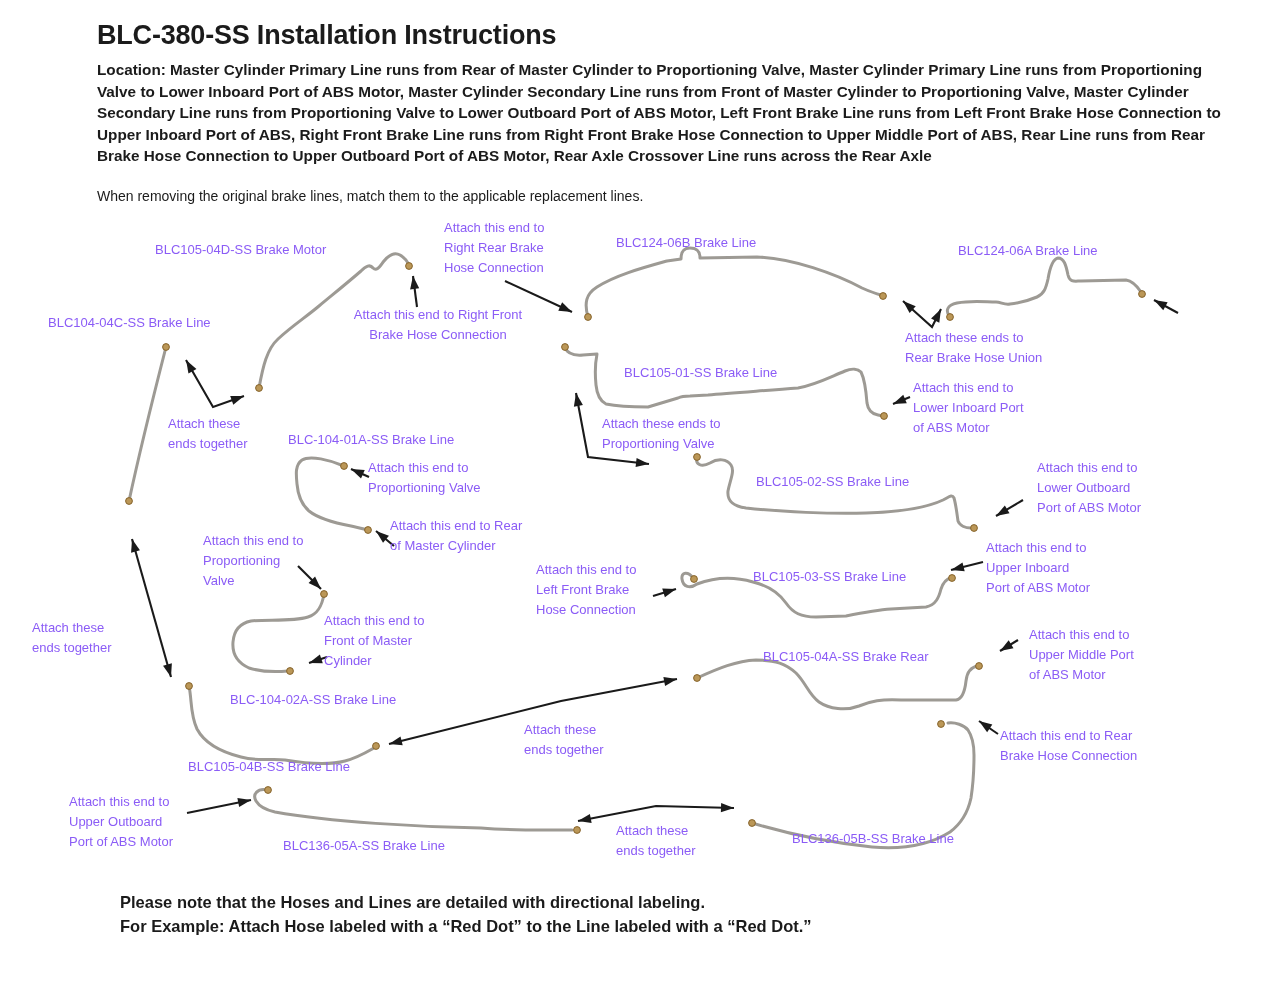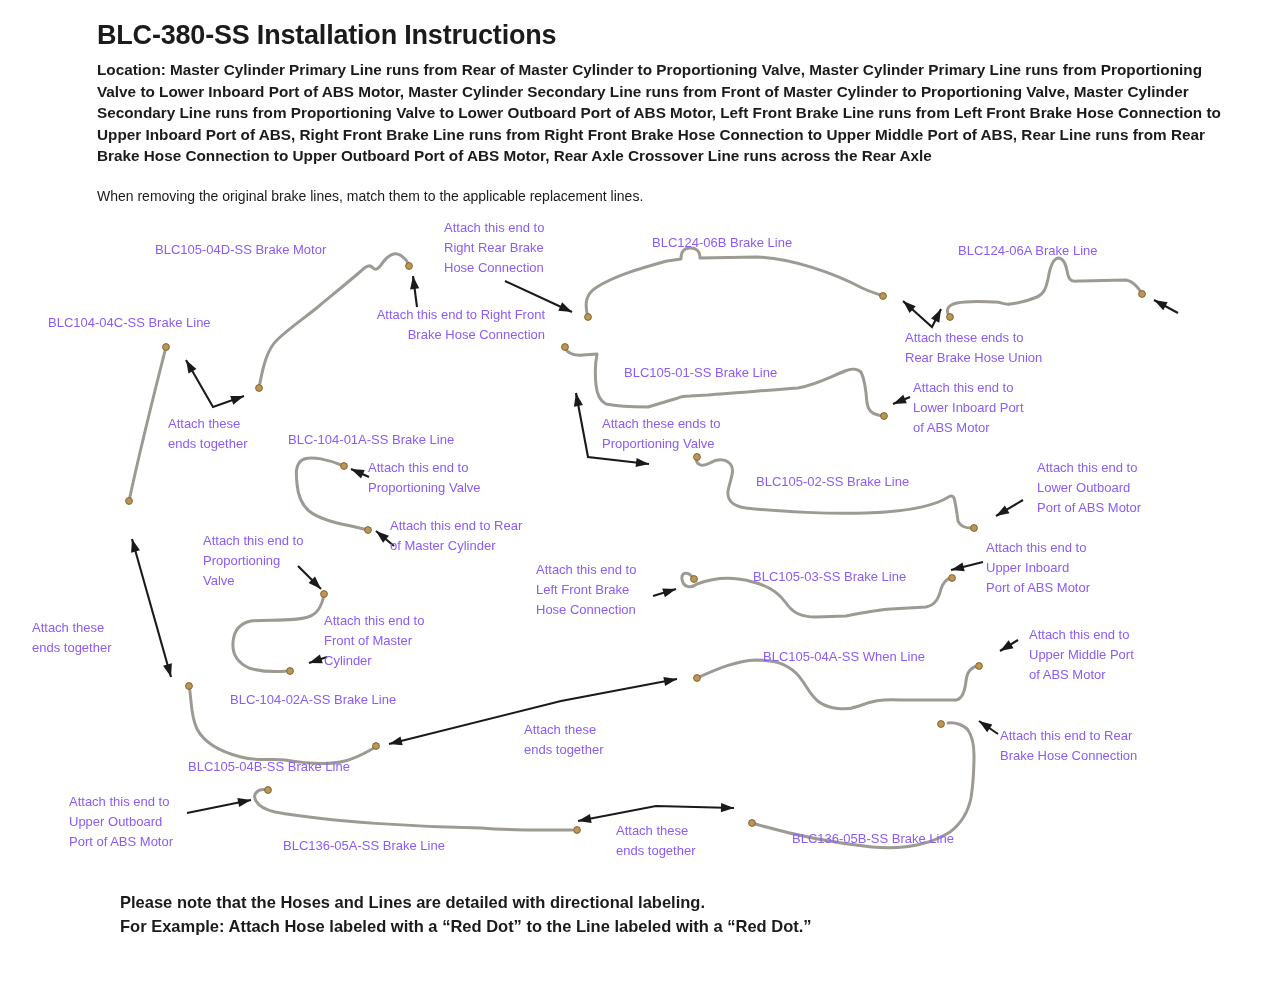--- a/index.html
+++ b/index.html
@@ -5,21 +5,21 @@
   html,body{margin:0;padding:0;background:#ffffff;}
   body{font-family:"Liberation Sans", sans-serif;color:#1b1b1b;}
   #page{position:relative;width:1280px;height:989px;background:#ffffff;overflow:hidden;}
   #title{position:absolute;left:97px;top:20px;font-size:27px;font-weight:bold;letter-spacing:-0.2px;}
   #location-para{position:absolute;left:97px;top:59px;width:1133px;font-size:15.3px;font-weight:bold;line-height:21.6px;}
   #when-removing{position:absolute;left:97px;top:188px;width:1100px;font-size:14px;font-weight:normal;}
   #note{position:absolute;left:120px;top:890px;font-size:16.5px;font-weight:bold;line-height:24px;white-space:pre-line;}
   #diagram-svg{position:absolute;left:0;top:0;}
   #labels{position:absolute;left:0;top:0;width:1280px;height:989px;pointer-events:none;}
   .part-label, .annotation{position:absolute;font-size:13px;line-height:20px;color:#8b5cf6;white-space:pre-line;}
-  .annotation.center{text-align:right;}
+  .annotation.center{text-align:center;}
 </style>
 </head>
 <body>
 
 <div id="page">
   <div id="title">BLC-380-SS Installation Instructions</div>
   <div id="location-para">Location: Master Cylinder Primary Line runs from Rear of Master Cylinder to Proportioning Valve, Master Cylinder Primary Line runs from Proportioning Valve to Lower Inboard Port of ABS Motor, Master Cylinder Secondary Line runs from Front of Master Cylinder to Proportioning Valve, Master Cylinder Secondary Line runs from Proportioning Valve to Lower Outboard Port of ABS Motor, Left Front Brake Line runs from Left Front Brake Hose Connection to Upper Inboard Port of ABS, Right Front Brake Line runs from Right Front Brake Hose Connection to Upper Middle Port of ABS, Rear Line runs from Rear Brake Hose Connection to Upper Outboard Port of ABS Motor, Rear Axle Crossover Line runs across the Rear Axle</div>
   <div id="when-removing">When removing the original brake lines, match them to the applicable replacement lines.</div>
 
   <svg id="diagram-svg" width="1280" height="989" viewBox="0 0 1280 989">
@@ -145,27 +145,27 @@
         <polygon points="578,821 589.8973857999579,814.0277542264374 591.634781821539,823.0622135386594" fill="#1a1a1a"></polygon>
       </g>
       <g>
         <polyline points="187,813 251,800" fill="none" stroke="#1a1a1a" stroke-width="2.1"></polyline>
         <polygon points="251,800 239.1758404971678,807.0957206858488 237.34448919369882,798.0798373456939" fill="#1a1a1a"></polygon>
       </g>
     </svg>
   <div id="labels">
       <div class="part-label" style="left: 155px; top: 240px;">BLC105-04D-SS Brake Motor</div>
       <div class="part-label" style="left: 48px; top: 313px;">BLC104-04C-SS Brake Line</div>
-      <div class="part-label" style="left: 652px; top: 233px;">BLC124-06B Brake Line</div>
+      <div class="part-label" style="left: 616px; top: 233px;">BLC124-06B Brake Line</div>
       <div class="part-label" style="left: 958px; top: 241px;">BLC124-06A Brake Line</div>
       <div class="part-label" style="left: 624px; top: 363px;">BLC105-01-SS Brake Line</div>
       <div class="part-label" style="left: 288px; top: 430px; text-align: center;">BLC-104-01A-SS Brake Line</div>
       <div class="part-label" style="left: 756px; top: 472px;">BLC105-02-SS Brake Line</div>
       <div class="part-label" style="left: 753px; top: 567px; text-align: right;">BLC105-03-SS Brake Line</div>
-      <div class="part-label" style="left: 763px; top: 647px;">BLC105-04A-SS When Line</div>
+      <div class="part-label" style="left: 763px; top: 647px;">BLC105-04A-SS Brake Rear</div>
       <div class="part-label" style="left: 230px; top: 690px;">BLC-104-02A-SS Brake Line</div>
       <div class="part-label" style="left: 188px; top: 757px;">BLC105-04B-SS Brake Line</div>
       <div class="part-label" style="left: 283px; top: 836px;">BLC136-05A-SS Brake Line</div>
       <div class="part-label" style="left: 792px; top: 829px;">BLC136-05B-SS Brake Line</div>
       <div class="annotation" style="left: 444px; top: 218px;">Attach this end to
 Right Rear Brake
 Hose Connection</div>
       <div class="annotation center" style="left: 331px; top: 305px; width: 214px;">Attach this end to Right Front
 Brake Hose Connection</div>
       <div class="annotation" style="left: 905px; top: 328px;">Attach these ends to

